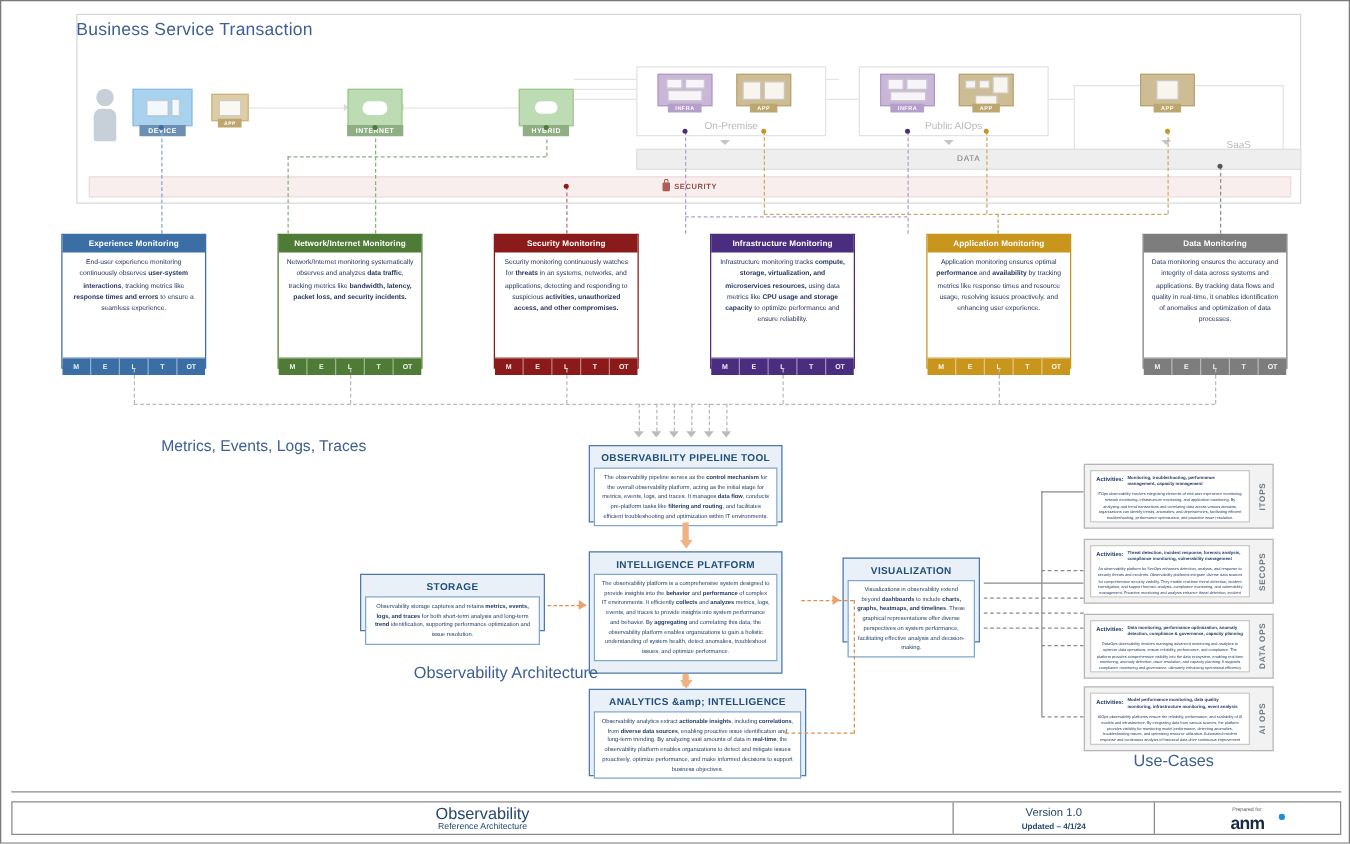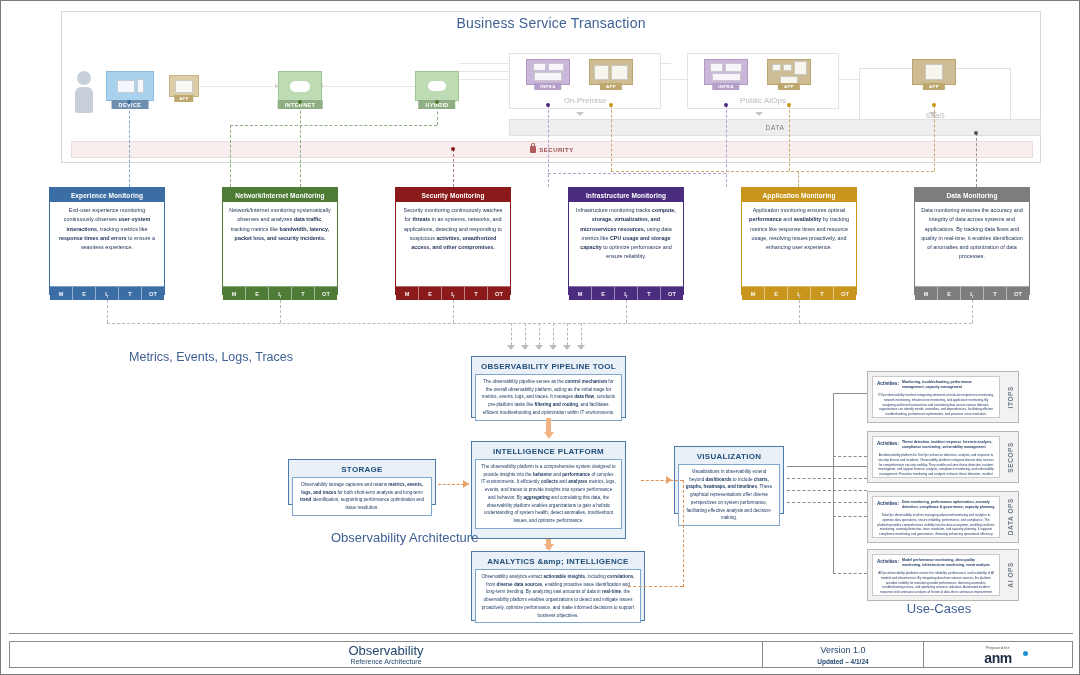--- a/index.html
+++ b/index.html
@@ -1,21 +1,21 @@
 <!DOCTYPE html>
 <html><head>
 <meta charset="utf-8">
 <style>
   html,body{margin:0;padding:0;background:#ffffff;}
   body{width:1080px;height:675px;overflow:hidden;font-family:"Liberation Sans",sans-serif;color:#2f4f7f;}
   #page{position:relative;width:1080px;height:675px;box-sizing:border-box;border:1px solid #7a7a7a;background:#fff;}
 
   
   .bst-frame{position:absolute;left:60px;top:10px;width:980px;height:152px;border:1px solid #d8d8d8;box-sizing:border-box;background:#fff;}
-  .bst-title{position:absolute;left:60px;top:14px;width:980px;text-align:center;font-size:14px;color:#3d5f93;letter-spacing:.2px;}
+  .bst-title{position:absolute;left:60px;top:14px;width:980px;text-align:left;font-size:14px;color:#3d5f93;letter-spacing:.2px;}
 
   .person{position:absolute;left:74px;top:70px;width:18px;height:42px;}
   .person .head{width:14px;height:14px;border-radius:50%;background:#c7cfd9;margin:0 auto;}
   .person .body{width:18px;height:26px;background:#c7cfd9;border-radius:6px 6px 2px 2px;margin-top:2px;}
 
   .node{position:absolute;box-sizing:border-box;}
   .node .glyph{width:100%;height:30px;box-sizing:border-box;border:1px solid rgba(0,0,0,.12);display:flex;align-items:center;justify-content:center;}
   .node .tag{position:absolute;left:50%;transform:translateX(-50%);bottom:-8px;font-size:5.5px;font-weight:bold;color:#fff;padding:1.5px 7px;letter-spacing:.4px;white-space:nowrap;}
 
   .n-device .glyph{background:#a9d2ef;border-color:#8ebcdf;}
@@ -207,21 +207,21 @@
             <i style="width:11px;height:12px;"></i>
           </div>
         <div class="mini">
             <i style="width:16px;height:6px;"></i>
           </div>
       </div>
     </div>
     <div class="tag" style="bottom:-5px;font-size:4.4px;padding:1px 6px;">APP</div>
   </div>
 
-  <div class="envbox" style="left:858px;top:67px;width:152px;height:56px;">
+  <div class="envbox" style="left:858px;top:67px;width:168px;height:56px;padding-left:48px;">
     <div class="envlabel">SaaS</div>
   </div>
   <div class="node n-appt" style="left:911px;top:58px;width:44px;">
     <div class="glyph" style="height:26px;">
       <div class="mini">
           <i style="width:16px;height:14px;"></i>
         </div>
     </div>
     <div class="tag" style="bottom:-5px;font-size:4.4px;padding:1px 6px;">APP</div>
   </div>

